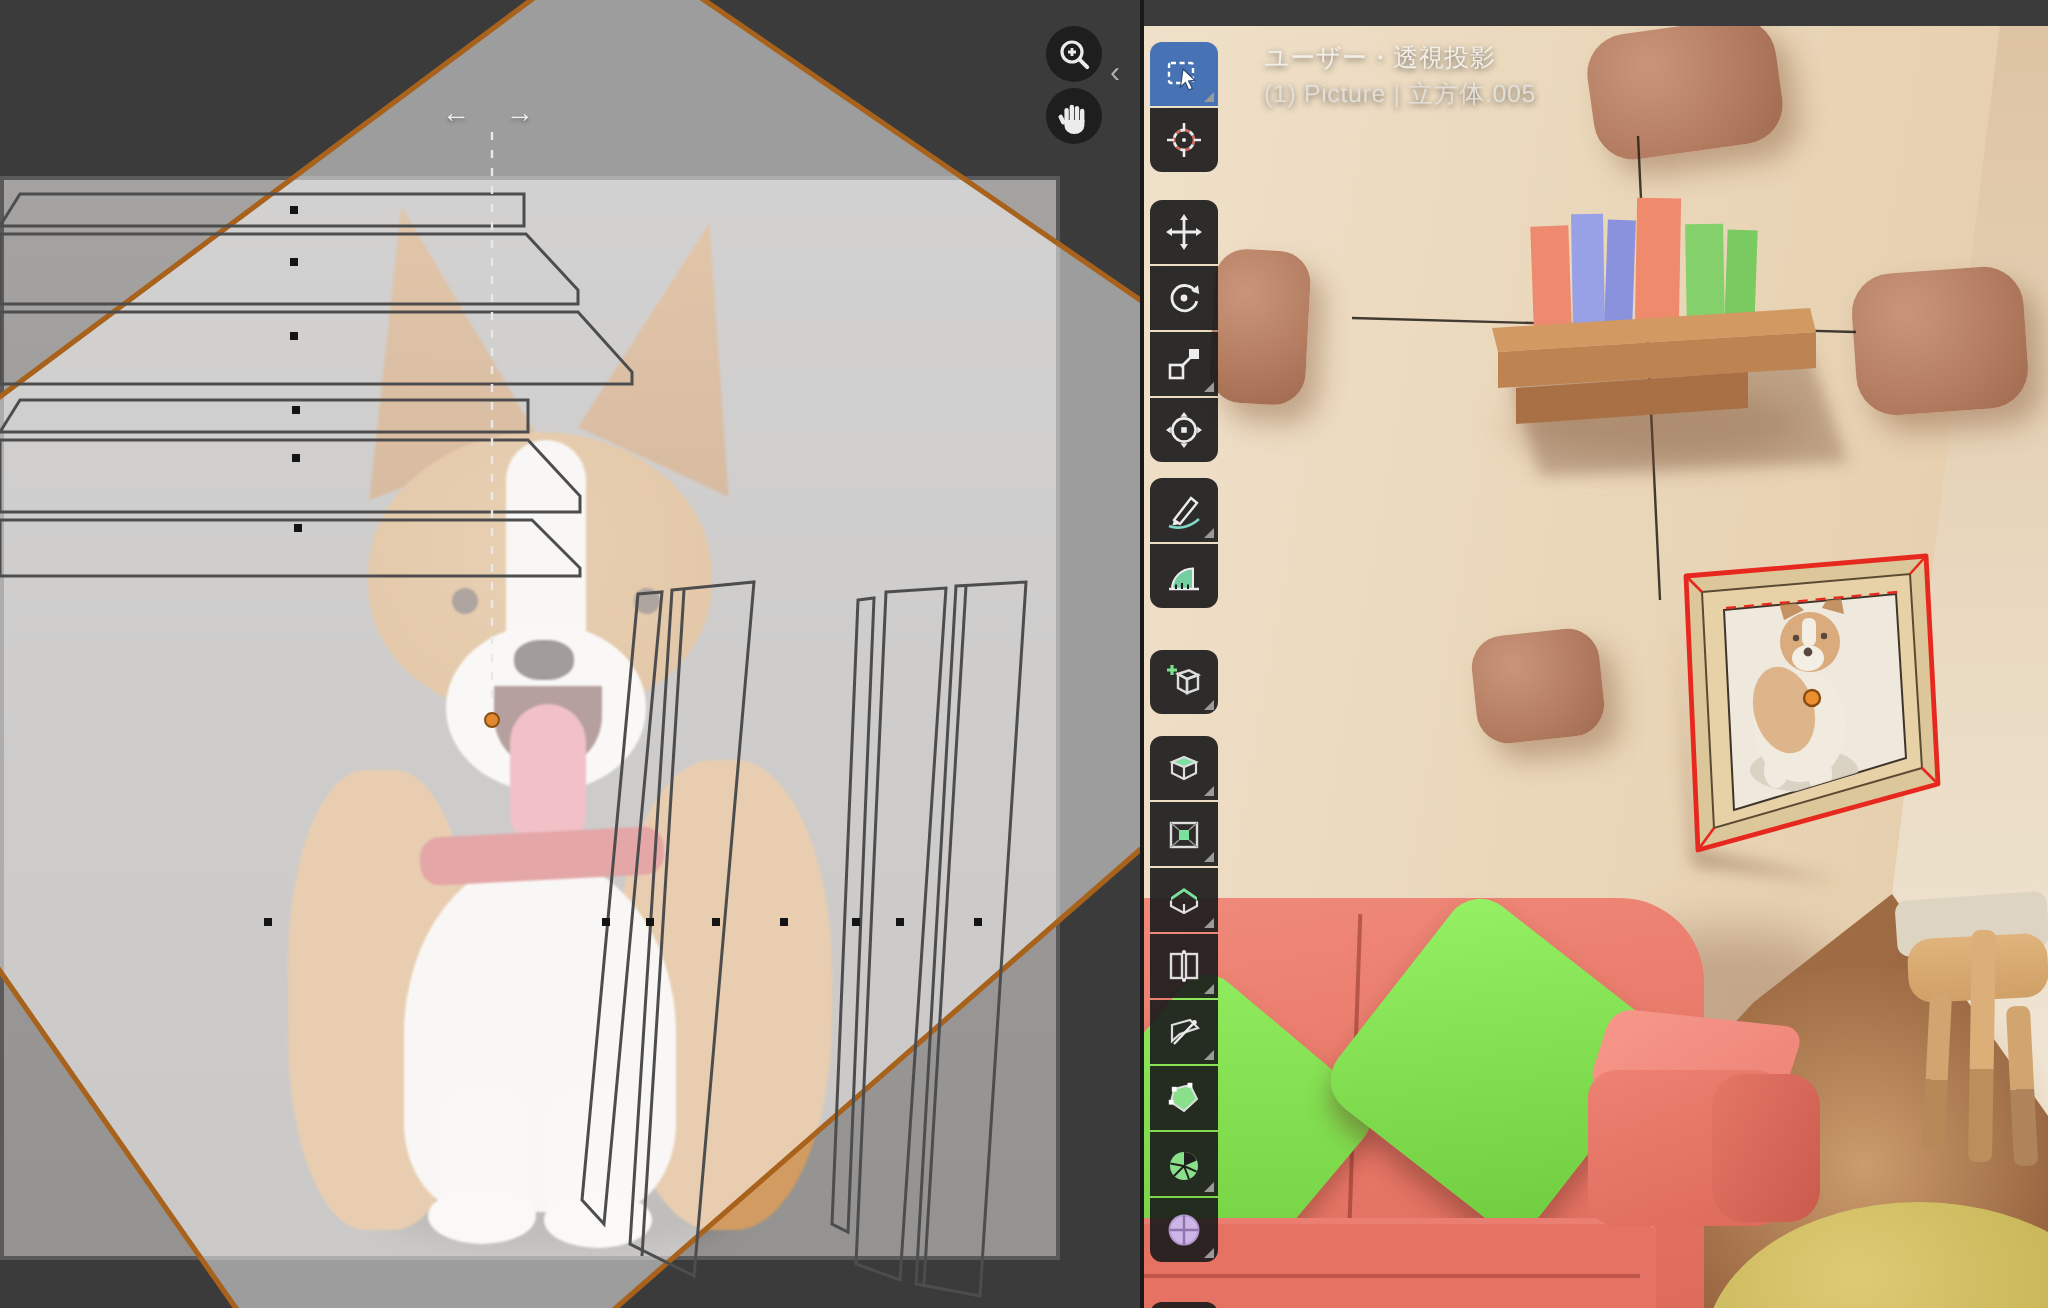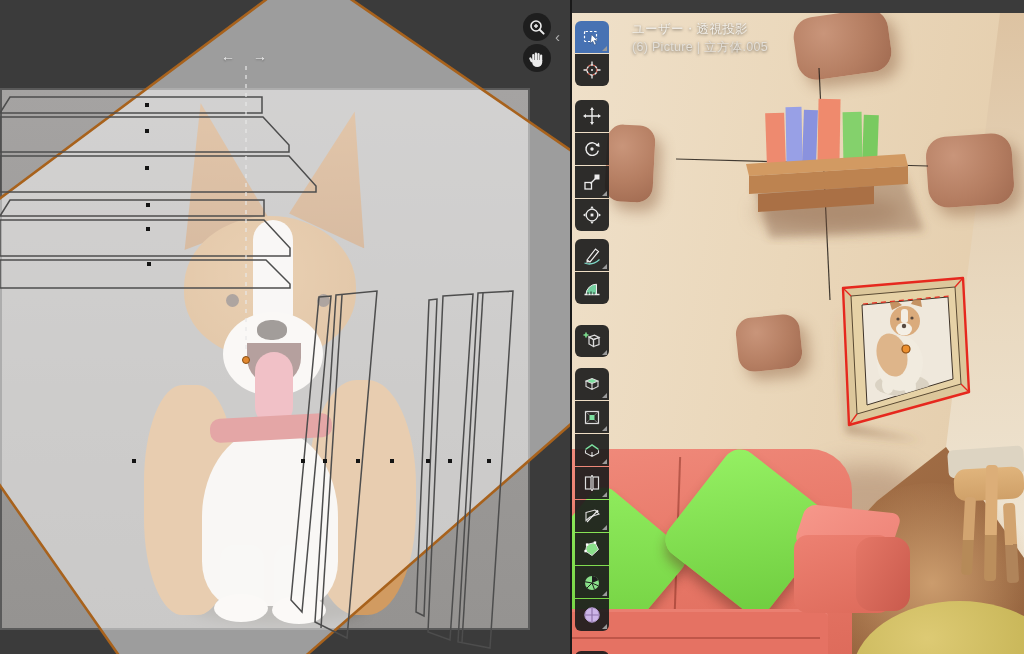--- a/index.html
+++ b/index.html
@@ -240,21 +240,21 @@
       <div class="abs" style="left:0;top:26px;width:98px;height:78px;border-radius:14px;
                   background:linear-gradient(160deg,#ed8172,#dd6a5a);"></div>
       <div class="abs" style="left:62px;top:28px;width:54px;height:74px;border-radius:16px;
                   background:linear-gradient(120deg,#e57767,#c95a4c);"></div>
     </div>
 
     <div class="abs" style="left:280px;top:588px;width:215px;height:150px;border-radius:50%;
                 background:radial-gradient(ellipse at 35% 25%,#ddca74 0%,#c6b455 60%,#ab9a45 100%);"></div>
 
     <div class="hdr" style="top:8px;">ユーザー・透視投影</div>
-    <div class="hdr" style="top:26px;color:#e3dfd8;">(6) Picture | 立方体.005</div>
+    <div class="hdr" style="top:26px;color:#e3dfd8;">(1) Picture | 立方体.005</div>
 
     <div>
       <div class="tgroup" style="top:8px;">
         <div class="btn active">
           <svg width="20" height="20" viewBox="0 0 20 20">
             <rect x="2.5" y="4.5" width="12" height="10" rx="1" fill="none" stroke="#fff" stroke-width="1.2" stroke-dasharray="2.5,1.8"></rect>
             <path d="M9.5,7.5 L15.5,13.2 L12.3,13.5 L14.2,17.2 L12.4,18 L10.7,14.3 L8.2,16.6 Z" fill="#fff" stroke="#2a4a7a" stroke-width=".6"></path>
           </svg>
             <i class="sub"></i>
         </div>

